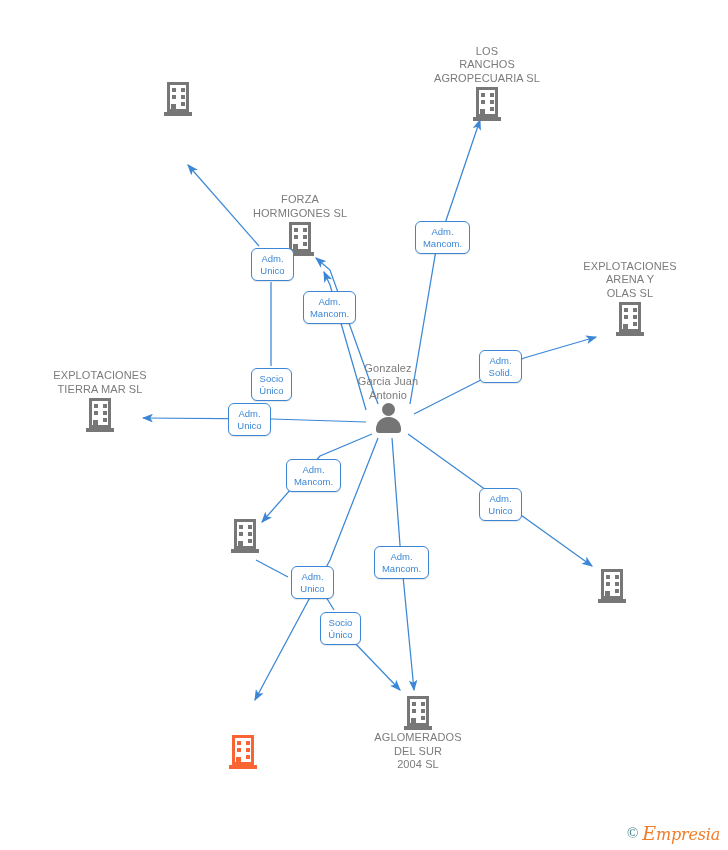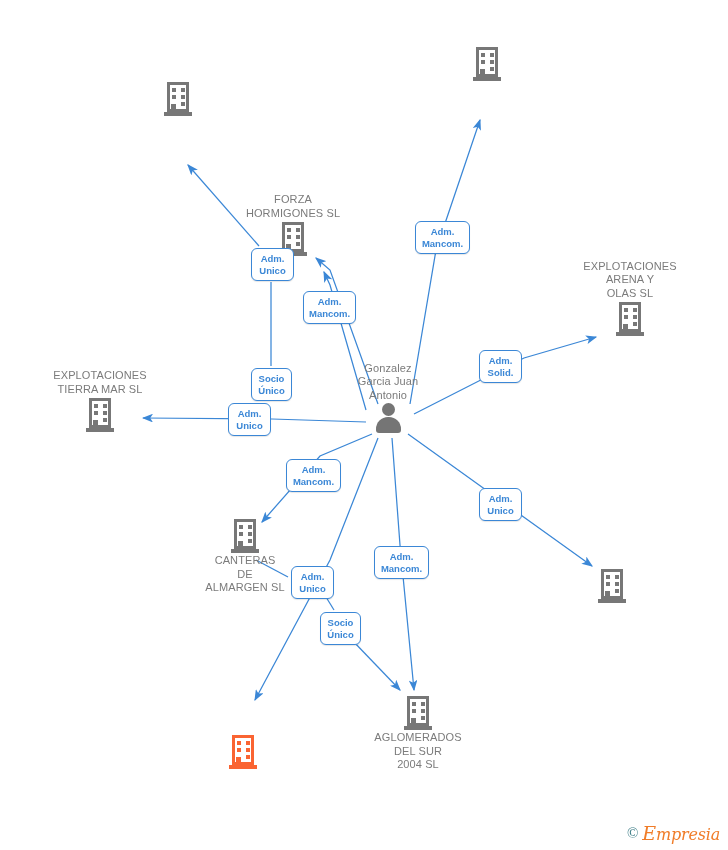--- a/index.html
+++ b/index.html
@@ -127,21 +127,20 @@
     background: #ffffff;
     border: 1px solid #3b87d6;
     border-radius: 6px;
     color: #3b87d6;
     font-size: 9.5px;
     line-height: 12px;
     text-align: center;
     padding: 4px 5px;
     white-space: pre-line;
     box-shadow: 0 1px 1px rgba(0,0,0,0.10);
-    font-weight: bold;
   }
 
   
   #watermark {
     position: absolute;
     right: 8px;
     bottom: 6px;
     display: flex;
     align-items: center;
     gap: 4px;
@@ -200,32 +199,35 @@
           <div class="base"></div>
           <div class="win" style="left: 8px; top: 6px;"></div>
           <div class="win" style="left: 17px; top: 6px;"></div>
           <div class="win" style="left: 8px; top: 13px;"></div>
           <div class="win" style="left: 17px; top: 13px;"></div>
           <div class="win" style="left: 17px; top: 20px;"></div>
           <div class="door" style="left: 7px;"></div>
         </div>
       </div>
       <div class="node" style="left: 487px; top: 44.5px;">
-        <div class="bld">
-          <div class="body"></div>
-          <div class="base"></div>
-          <div class="win" style="left: 8px; top: 6px;"></div>
-          <div class="win" style="left: 17px; top: 6px;"></div>
-          <div class="win" style="left: 8px; top: 13px;"></div>
-          <div class="win" style="left: 17px; top: 13px;"></div>
-          <div class="win" style="left: 17px; top: 20px;"></div>
-          <div class="door" style="left: 7px;"></div>
-        </div>
-      </div>
-      <div class="node" style="left: 293px; top: 193px;">
+        <div class="node-label">LOS
+RANCHOS
+AGROPECUARIA SL</div>
+        <div class="bld">
+          <div class="body"></div>
+          <div class="base"></div>
+          <div class="win" style="left: 8px; top: 6px;"></div>
+          <div class="win" style="left: 17px; top: 6px;"></div>
+          <div class="win" style="left: 8px; top: 13px;"></div>
+          <div class="win" style="left: 17px; top: 13px;"></div>
+          <div class="win" style="left: 17px; top: 20px;"></div>
+          <div class="door" style="left: 7px;"></div>
+        </div>
+      </div>
+      <div class="node" style="left: 300px; top: 193px;">
         <div class="node-label">FORZA
 HORMIGONES SL</div>
         <div class="bld">
           <div class="body"></div>
           <div class="base"></div>
           <div class="win" style="left: 8px; top: 6px;"></div>
           <div class="win" style="left: 17px; top: 6px;"></div>
           <div class="win" style="left: 8px; top: 13px;"></div>
           <div class="win" style="left: 17px; top: 13px;"></div>
           <div class="win" style="left: 17px; top: 20px;"></div>
@@ -265,23 +267,20 @@
         <div class="bld">
           <div class="body"></div>
           <div class="base"></div>
           <div class="win" style="left: 8px; top: 6px;"></div>
           <div class="win" style="left: 17px; top: 6px;"></div>
           <div class="win" style="left: 8px; top: 13px;"></div>
           <div class="win" style="left: 17px; top: 13px;"></div>
           <div class="win" style="left: 17px; top: 20px;"></div>
           <div class="door" style="left: 7px;"></div>
         </div>
-        <div class="node-label below">CANTERAS
-DE
-ALMARGEN SL</div>
       </div>
       <div class="node" style="left: 612px; top: 567px;">
         <div class="bld">
           <div class="body"></div>
           <div class="base"></div>
           <div class="win" style="left: 8px; top: 6px;"></div>
           <div class="win" style="left: 17px; top: 6px;"></div>
           <div class="win" style="left: 8px; top: 13px;"></div>
           <div class="win" style="left: 17px; top: 13px;"></div>
           <div class="win" style="left: 17px; top: 20px;"></div>

